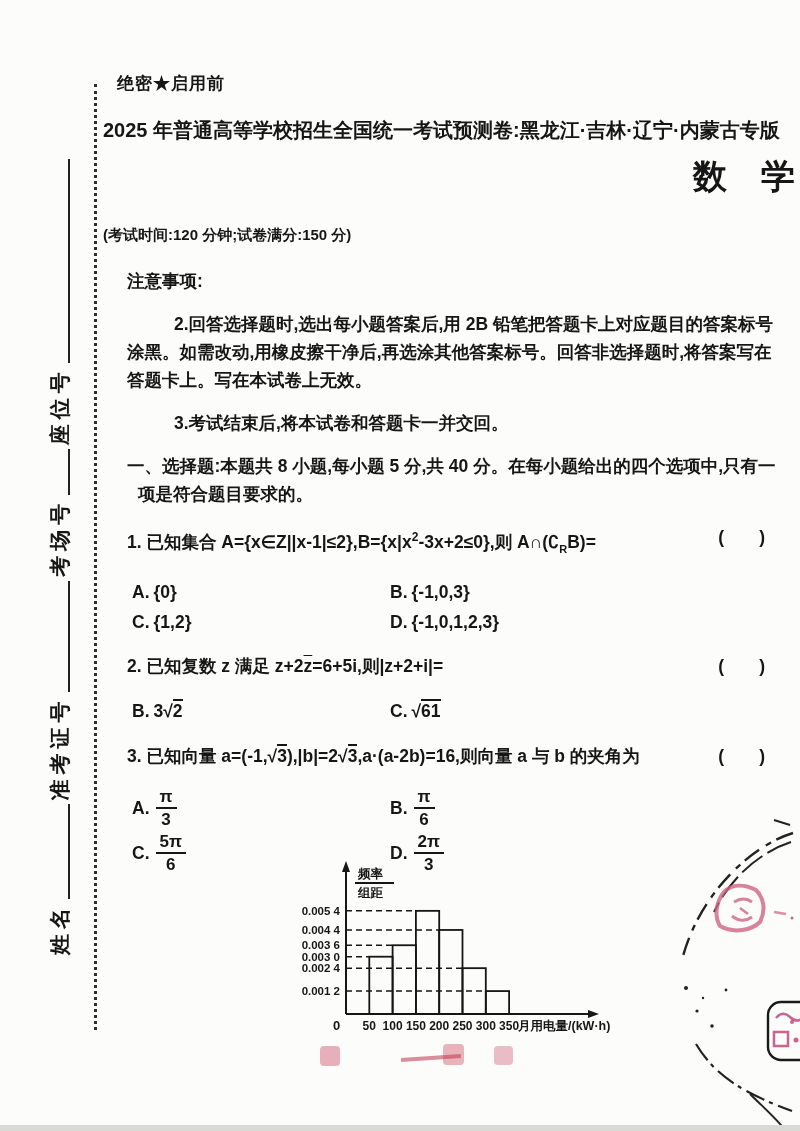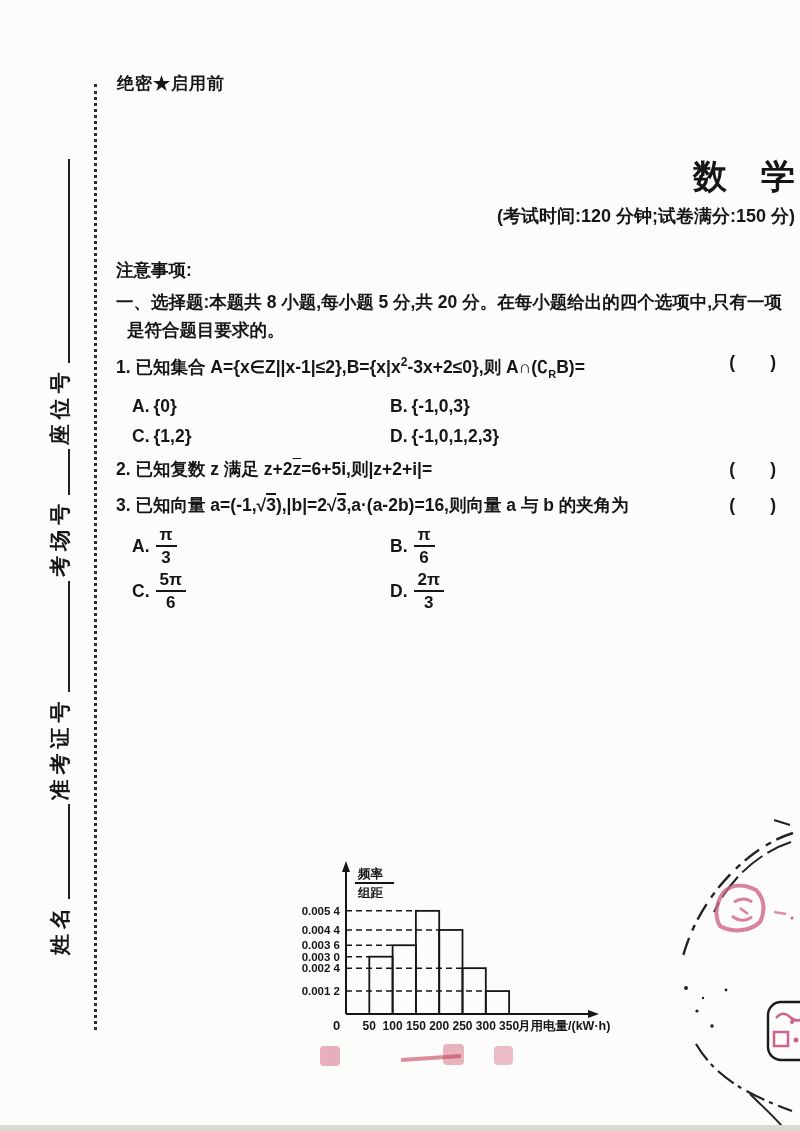--- a/index.html
+++ b/index.html
@@ -13,25 +13,25 @@
   .seal-inner{position:absolute;left:0;top:0;width:800px;height:36px;
               transform-origin:0 0;transform:rotate(-90deg) translateX(-800px);
               display:flex;align-items:center;font-size:21px;font-weight:700;
               letter-spacing:5px;white-space:nowrap;}
   .uline{display:inline-block;border-bottom:2.5px solid #222;height:1px;transform:translateY(9px);margin:0 4px;}
 
   
   .hdr-secret{position:absolute;left:117px;top:72px;font-size:17px;font-weight:700;letter-spacing:1px;}
   .hdr-title{position:absolute;left:103px;top:117px;width:692px;font-size:20px;font-weight:700;white-space:nowrap;}
   .hdr-subject{position:absolute;left:103px;top:154px;width:692px;text-align:right;font-size:34px;font-weight:700;}
-  .hdr-info{position:absolute;left:103px;top:204px;width:692px;text-align:right;font-size:18px;font-weight:700;}
+  .hdr-info{position:absolute;left:103px;top:226px;width:692px;text-align:left;font-size:15px;font-weight:700;}
 
   
   .content{position:absolute;left:112px;top:252px;width:682px;font-size:17.5px;line-height:28px;font-weight:700;}
-  .content p{margin:4px;}
+  .content p{margin:15px;}
   .indent{text-indent:47px;}
   .hang{padding-left:11px;text-indent:-11px;}
   .qstem{position:relative;padding-left:21px;text-indent:-21px;}
   .qstem .bracket{position:absolute;right:14px;top:0;text-indent:0;}
   .mt4{margin-top:4px;} .mt6{margin-top:6px;}
   .opts{display:grid;grid-template-columns:258px auto;padding-left:20px;}
   .opt{height:30px;line-height:30px;}
   .opt-mid{height:32px;line-height:32px;}
   .opt-tall{height:45px;display:flex;align-items:center;}
   .olabel{margin-right:4px;}
@@ -75,38 +75,43 @@
       <span>准考证号</span>
       <span class="uline" style="width:118px"></span>
       <span>考场号</span>
       <span class="uline" style="width:48px"></span>
       <span>座位号</span>
       <span class="uline" style="width:216px"></span>
     </div>
   </div>
 
   <div class="hdr-secret">绝密★启用前</div>
+  <div class="hdr-title">2025 年普通高等学校招生全国统一考试预测卷:黑龙江·吉林·辽宁·内蒙古专版</div>
   <div class="hdr-subject">数　学</div>
   <div class="hdr-info">(考试时间:120 分钟;试卷满分:150 分)</div>
 
   <div class="content">
     <p>注意事项:</p>
-
-    <p class="hang">一、选择题:本题共 8 小题,每小题 5 分,共 20 分。在每小题给出的四个选项中,只有一项是符合题目要求的。</p>
+    <p class="indent">2.回答选择题时,选出每小题答案后,用 2B 铅笔把答题卡上对应题目的答案标号涂黑。如需改动,用橡皮擦干净后,再选涂其他答案标号。回答非选择题时,将答案写在答题卡上。写在本试卷上无效。</p>
+    <p class="indent">3.考试结束后,将本试卷和答题卡一并交回。</p>
+
+    <p class="hang">一、选择题:本题共 8 小题,每小题 5 分,共 40 分。在每小题给出的四个选项中,只有一项是符合题目要求的。</p>
 
     <p class="qstem"><span>1.</span> <span>已知集合 A={x∈Z||x-1|≤2},B={x|x<sup>2</sup>-3x+2≤0},则 A∩(∁<sub>R</sub>B)=</span><span class="bracket">(　　)</span></p>
     <div class="opts">
       <div class="opt"><span class="olabel">A.</span><span>{0}</span></div>
       <div class="opt"><span class="olabel">B.</span><span>{-1,0,3}</span></div>
       <div class="opt"><span class="olabel">C.</span><span>{1,2}</span></div>
       <div class="opt"><span class="olabel">D.</span><span>{-1,0,1,2,3}</span></div>
     </div>
 
     <p class="qstem mt4"><span>2.</span> <span>已知复数 z 满足 z+2<span class="obar">z</span>=6+5i,则|z+2+i|=</span><span class="bracket">(　　)</span></p>
     <div class="opts">
+      <div class="opt opt-mid"><span class="olabel">B.</span><span>3<span class="sqrt">√<span class="rad">2</span></span></span></div>
+      <div class="opt opt-mid"><span class="olabel">C.</span><span><span class="sqrt">√<span class="rad">61</span></span></span></div>
     </div>
 
     <p class="qstem mt6"><span>3.</span> <span>已知向量 a=(-1,<span class="sqrt">√<span class="rad">3</span></span>),|b|=2<span class="sqrt">√<span class="rad">3</span></span>,a·(a-2b)=16,则向量 a 与 b 的夹角为</span><span class="bracket">(　　)</span></p>
     <div class="opts">
       <div class="opt-tall">
           <span class="olabel">A.</span>
           <span><span class="frac"><span class="fnum">π</span><span class="fden">3</span></span></span>
         </div>
       <div class="opt-tall">
           <span class="olabel">B.</span>

